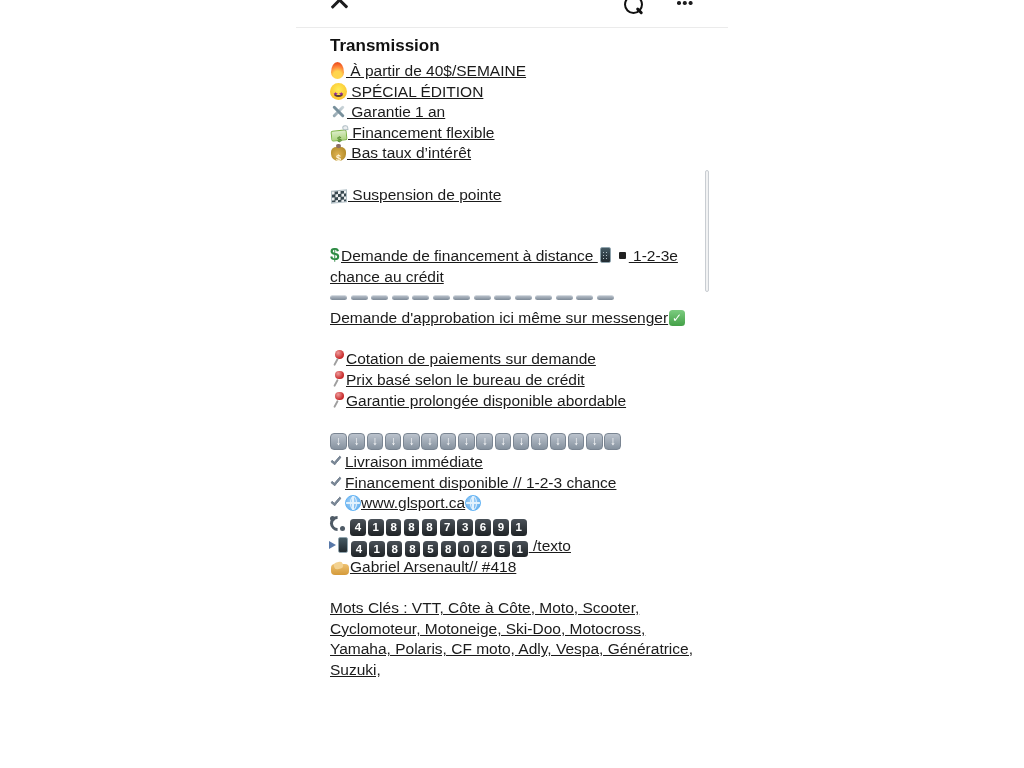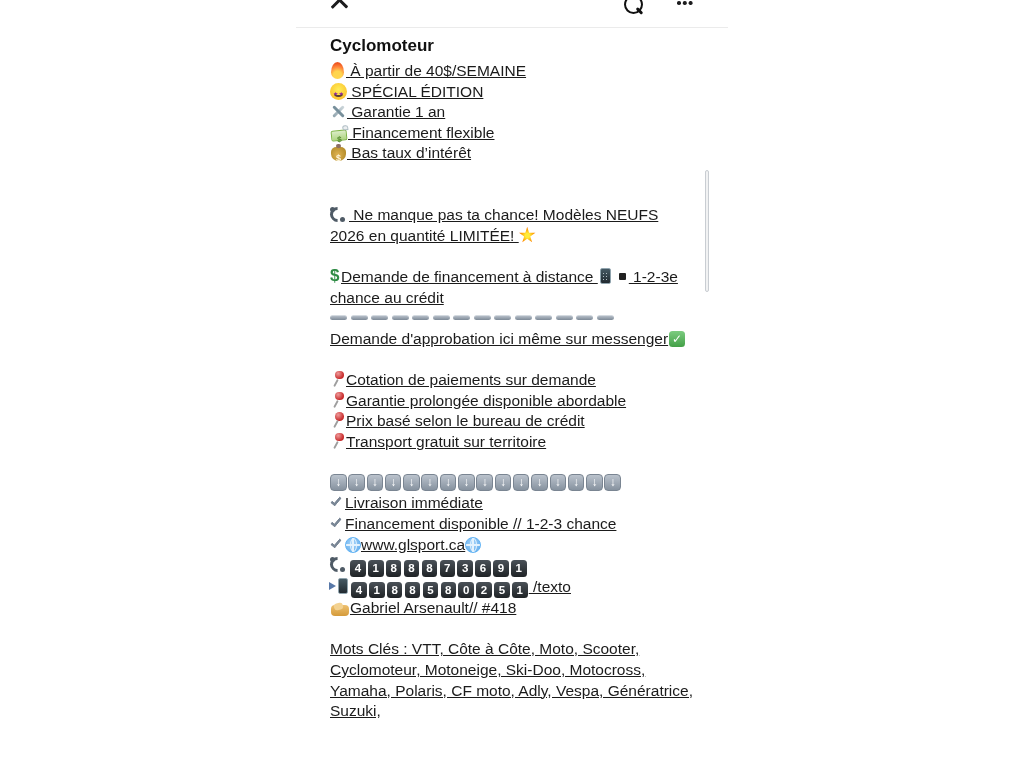--- a/index.html
+++ b/index.html
@@ -195,40 +195,39 @@
 
 <div class="phone-panel">
 
   <div class="toolbar">
     <span class="icon-close"></span>
     <span class="icon-search"></span>
     <span class="icon-more"></span>
   </div>
   <div class="divider"></div>
 
-  <div class="page-title">Cyclomoteur</div>
+  <div class="page-title">Transmission</div>
 
   <div class="desc-body" id="desc-body">
       <div class="line"><span class="emo e-fire"></span> À partir de 40$/SEMAINE</div>
       <div class="line"><span class="emo e-star-struck"></span> SPÉCIAL ÉDITION</div>
       <div class="line"><span class="emo e-hammer-wrench"></span> Garantie 1 an</div>
       <div class="line"><span class="emo e-money-wings"></span> Financement flexible</div>
       <div class="line"><span class="emo e-money-bag"></span> Bas taux d’intérêt</div>
       <div class="blank-line"></div>
-      <div class="blank-line"></div>
-      <div class="line"><span class="emo e-telephone-receiver"></span> Ne manque pas ta chance! Modèles NEUFS 2026 en quantité LIMITÉE! <span class="emo e-collision"></span></div>
+      <div class="line"><span class="emo e-chequered-flag"></span> Suspension de pointe</div>
+      <div class="blank-line"></div>
       <div class="blank-line"></div>
       <div class="line"><span class="emo e-dollar-sign"></span>Demande de financement à distance <span class="emo e-mobile-phone"></span><span class="emo e-black-small-square"></span> 1-2-3e chance au crédit</div>
       <div class="line"><span class="emo e-heavy-minus"></span><span class="emo e-heavy-minus"></span><span class="emo e-heavy-minus"></span><span class="emo e-heavy-minus"></span><span class="emo e-heavy-minus"></span><span class="emo e-heavy-minus"></span><span class="emo e-heavy-minus"></span><span class="emo e-heavy-minus"></span><span class="emo e-heavy-minus"></span><span class="emo e-heavy-minus"></span><span class="emo e-heavy-minus"></span><span class="emo e-heavy-minus"></span><span class="emo e-heavy-minus"></span><span class="emo e-heavy-minus"></span></div>
       <div class="line">Demande d'approbation ici même sur messenger<span class="emo e-check-mark-button"></span></div>
       <div class="blank-line"></div>
       <div class="line"><span class="emo e-pushpin"></span>Cotation de paiements sur demande</div>
+      <div class="line"><span class="emo e-pushpin"></span>Prix basé selon le bureau de crédit</div>
       <div class="line"><span class="emo e-pushpin"></span>Garantie prolongée disponible abordable</div>
-      <div class="line"><span class="emo e-pushpin"></span>Prix basé selon le bureau de crédit</div>
-      <div class="line"><span class="emo e-pushpin"></span>Transport gratuit sur territoire</div>
       <div class="blank-line"></div>
       <div class="line"><span class="emo e-down-arrow-button"></span><span class="emo e-down-arrow-button"></span><span class="emo e-down-arrow-button"></span><span class="emo e-down-arrow-button"></span><span class="emo e-down-arrow-button"></span><span class="emo e-down-arrow-button"></span><span class="emo e-down-arrow-button"></span><span class="emo e-down-arrow-button"></span><span class="emo e-down-arrow-button"></span><span class="emo e-down-arrow-button"></span><span class="emo e-down-arrow-button"></span><span class="emo e-down-arrow-button"></span><span class="emo e-down-arrow-button"></span><span class="emo e-down-arrow-button"></span><span class="emo e-down-arrow-button"></span><span class="emo e-down-arrow-button"></span></div>
       <div class="line"><span class="emo e-heavy-check-mark"></span>Livraison immédiate</div>
       <div class="line"><span class="emo e-heavy-check-mark"></span>Financement disponible // 1-2-3 chance</div>
       <div class="line"><span class="emo e-heavy-check-mark"></span><span class="emo e-globe"></span>www.glsport.ca<span class="emo e-globe"></span></div>
       <div class="line"><span class="emo e-telephone-receiver"></span><span class="keycap">4</span><span class="keycap">1</span><span class="keycap">8</span><span class="keycap">8</span><span class="keycap">8</span><span class="keycap">7</span><span class="keycap">3</span><span class="keycap">6</span><span class="keycap">9</span><span class="keycap">1</span></div>
       <div class="line"><span class="emo e-mobile-phone-arrow"></span><span class="keycap">4</span><span class="keycap">1</span><span class="keycap">8</span><span class="keycap">8</span><span class="keycap">5</span><span class="keycap">8</span><span class="keycap">0</span><span class="keycap">2</span><span class="keycap">5</span><span class="keycap">1</span> /texto</div>
       <div class="line"><span class="emo e-handshake"></span>Gabriel Arsenault// #418</div>
       <div class="blank-line"></div>
       <div class="line">Mots Clés : VTT, Côte à Côte, Moto, Scooter, Cyclomoteur, Motoneige, Ski-Doo, Motocross, Yamaha, Polaris, CF moto, Adly, Vespa, Génératrice, Suzuki,</div>

